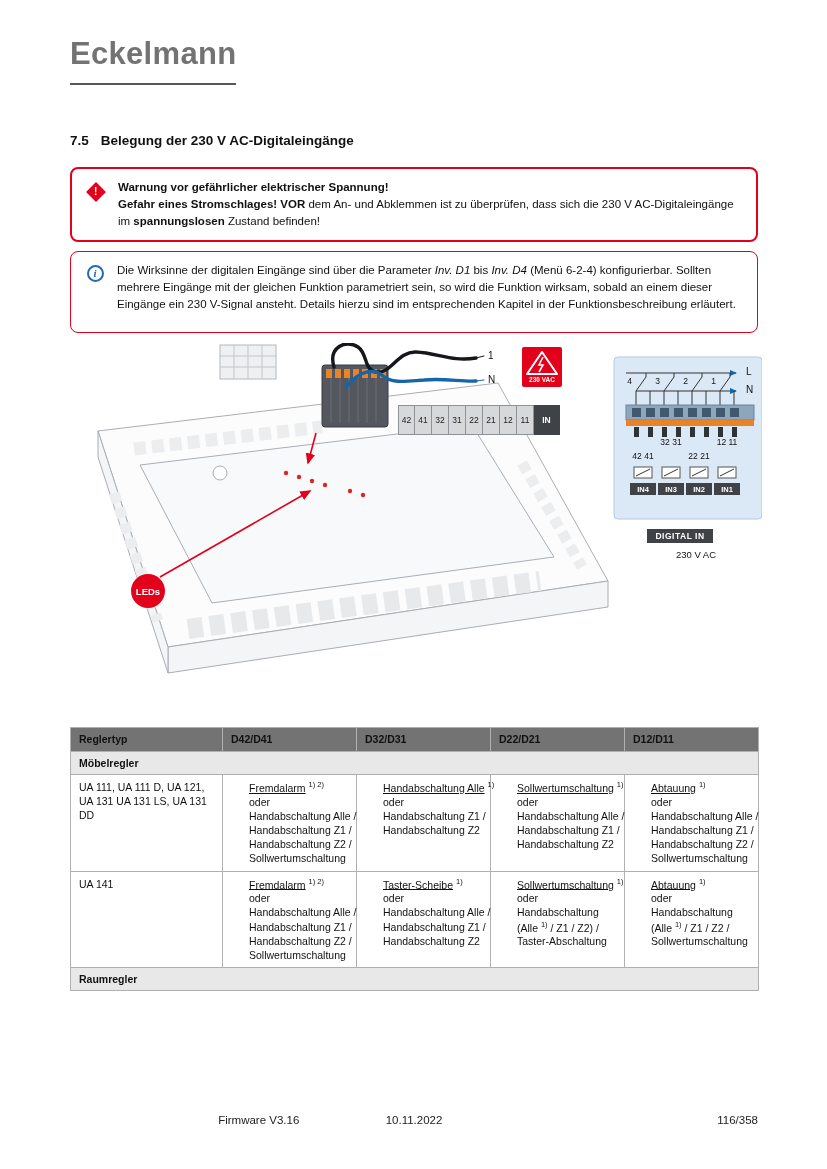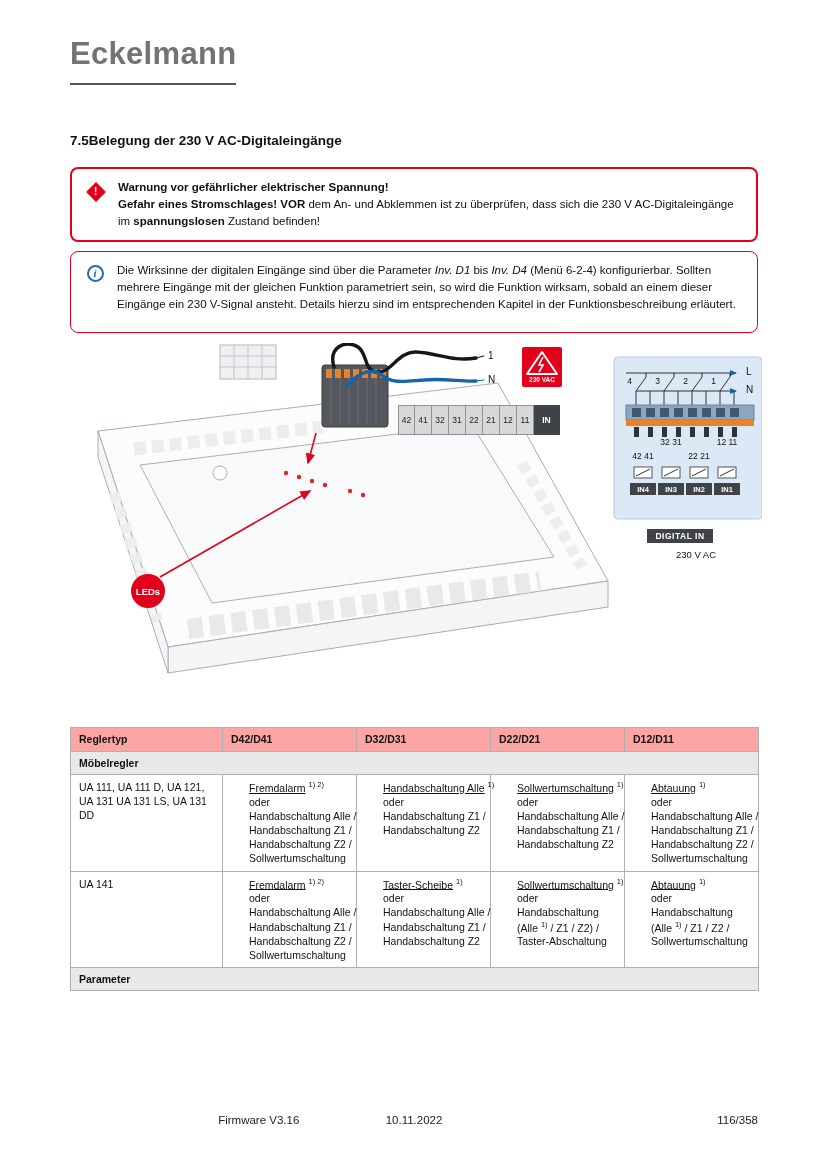--- a/index.html
+++ b/index.html
@@ -9,21 +9,21 @@
     background:#ffffff; font-family:"Liberation Sans", sans-serif; color:#1a1a1a;
     overflow:hidden;
   }
   
   .logo {
     position:absolute; left:70px; top:38px;
     font-size:31px; font-weight:bold; color:#737373; letter-spacing:.3px;
     border-bottom:2px solid #55565a; padding-bottom:12px; line-height:1.05;
   }
   
-  .heading { position:absolute; left:70px; top:133px; display:flex; 
+  .heading { position:absolute; left:70px; top:133px; display:flex; gap:12px;
     font-size:13.5px; font-weight:bold; color:#111; }
   
   .notice { position:absolute; left:70px; width:688px; border-radius:8px;
     background:#fff; display:flex; gap:10px; padding:10px 14px 10px 12px;
     font-size:11.5px; line-height:1.48; color:#111; }
   .notice.warning { top:167px; min-height:70px; border:2px solid #e2001a; }
   .notice.info { top:251px; min-height:82px; border:1px solid #e2001a; }
   .icon-col { flex:0 0 24px; display:flex; justify-content:center; padding-top:3px; }
   .w-icon { width:14px; height:14px; background:#e2001a; transform:rotate(45deg);
     display:flex; align-items:center; justify-content:center; margin-top:3px; }
@@ -59,21 +59,21 @@
   .in-box { width:26px; height:12px; background:#3f4247; color:#fff; font-size:7.5px;
     font-weight:bold; display:flex; align-items:center; justify-content:center; }
   .digital-in { left:577px; top:186px; width:66px; height:14px; background:#3f4247;
     color:#fff; font-size:8.5px; font-weight:bold; letter-spacing:.5px;
     display:flex; align-items:center; justify-content:center; }
   .voltage { left:587px; top:206px; width:78px; text-align:center; font-size:9.5px; color:#111; }
   
   table.assign { position:absolute; left:70px; top:727px; width:688px;
     border-collapse:collapse; table-layout:fixed; font-size:10.5px; color:#111; }
   table.assign th, table.assign td { border:1px solid #b0b0b0; padding:5px 8px; vertical-align:top; text-align:left; }
-  table.assign thead th { background:#fca5a5; font-weight:bold; height:24px; }
+  table.assign thead th { background:#737373; font-weight:bold; height:24px; }
   td.section-cell { background:#e8e8e9; font-weight:bold; }
   td.rtype-cell { font-weight:normal; line-height:1.35; }
   td.func-cell .ln { line-height:1.35; white-space:nowrap;padding-left:18px; }
   .u { text-decoration:underline; }
   td.func-cell sup { font-size:7.5px; }
   
   .footer { position:absolute; left:70px; top:1114px; width:688px; display:flex; font-size:11.5px; color:#222; }
   .footer span { flex:1;text-align:right; }
   .footer .fc { text-align:center; }
   .footer .fr { text-align:right; }
@@ -351,21 +351,21 @@
           </td>
           <td class="func-cell">
             <div class="ln"><span class="u">Abtauung</span><span> </span><sup>1)</sup></div>
             <div class="ln"><span>oder</span></div>
             <div class="ln"><span>Handabschaltung</span></div>
             <div class="ln"><span>(Alle</span><span> </span><sup>1)</sup><span> / Z1 / Z2 /</span></div>
             <div class="ln"><span>Sollwertumschaltung</span></div>
           </td>
         </tr>
         <tr>
-          <td class="section-cell" colspan="5">Parameter</td>
+          <td class="section-cell" colspan="5">Raumregler</td>
         </tr>
       </tbody>
   </table>
 
   <div class="footer">
     <span>Firmware V3.16</span>
     <span class="fc">10.11.2022</span>
     <span class="fr">116/358</span>
   </div>
 

